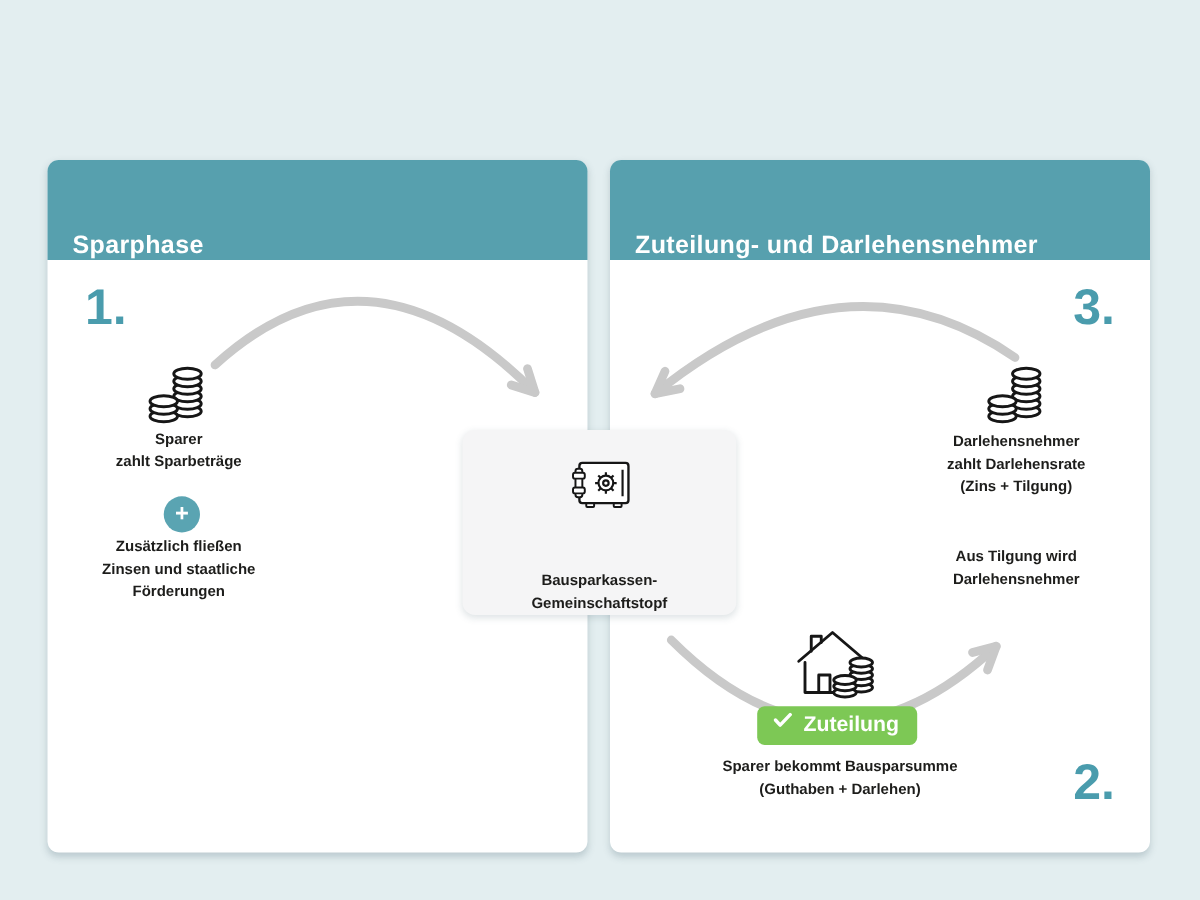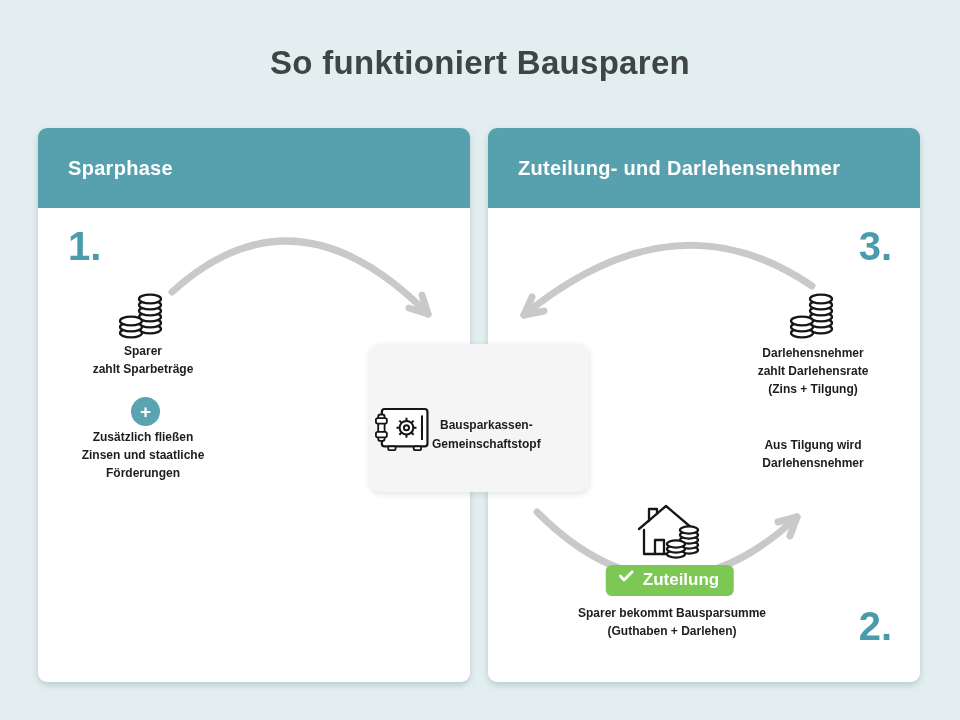--- a/index.html
+++ b/index.html
@@ -16,21 +16,21 @@
   }
   .panel {
     position:absolute; top:128px; width:432px; height:554px;
     background:#ffffff; border-radius:9px;
     box-shadow:0 3px 6px rgba(70,100,110,.25);
   }
   .panel.left  { left:38px; }
   .panel.right { left:488px; }
   .panel-header {
     height:80px; background:#57a0ae; border-radius:9px 9px 0 0;
-    display:flex; align-items:center; padding:0 30px; box-sizing:border-box;
+    display:flex; align-items:flex-end; padding:0 20px; box-sizing:border-box;
     color:#ffffff; font-size:20px; font-weight:bold; letter-spacing:.3px;
   }
   .step-num {
     position:absolute; font-size:40px; font-weight:bold; color:#4a9cad;
     line-height:1;
   }
   .label {
     position:absolute; text-align:center; font-size:12px; font-weight:bold;
     line-height:1.5; white-space:pre-line; color:#1d1d1b;
   }
@@ -40,38 +40,37 @@
     background:#5aa4b2; color:#fff; display:flex; align-items:center;
     justify-content:center; font-size:19px; font-weight:bold; line-height:1;
   }
   .arrows {
     position:absolute; left:0; top:0; z-index:1; pointer-events:none;
   }
   .center-box {
     position:absolute; left:370px; top:344px; width:219px; height:148px;
     background:#f5f5f6; border-radius:10px; z-index:2;
     box-shadow:0 2px 6px rgba(70,100,110,.18);
-    display:flex; flex-direction:row; align-items:center;
-    padding-top:24px; box-sizing:border-box;
+    display:flex; flex-direction:column; align-items:center;
+    padding-top:24px; box-sizing:border-box;gap:36px;
   }
   .center-box .label { position:static; margin-top:10px; line-height:1.55; }
   .house-wrap { z-index:2; }
   .badge {
     position:absolute; left:182px; top:437px; transform:translateX(-50%);
     z-index:2; background:#7dc855; border-radius:6px; color:#fff;
     display:flex; gap:9px; padding:5px 15px 6px 13px;
     font-size:17px; font-weight:bold; white-space:nowrap;
   }
 </style>
 </head>
 <body>
 
 <div class="stage">
 
-  <h1 class="title">So funktioniert Bausparen</h1>
 
   <section class="panel left">
     <header class="panel-header">
       <span>Sparphase</span>
     </header>
     <div class="step-num" style="left:30px; top:98px;">1.</div>
 
     <svg class="icon-abs" style="left:78px; top:160px;" width="52" height="52" viewBox="0 0 52 52">
       <g fill="#ffffff" stroke="#161616" stroke-width="2.3">
         <ellipse cx="34" cy="41" rx="11" ry="4.4"></ellipse>

